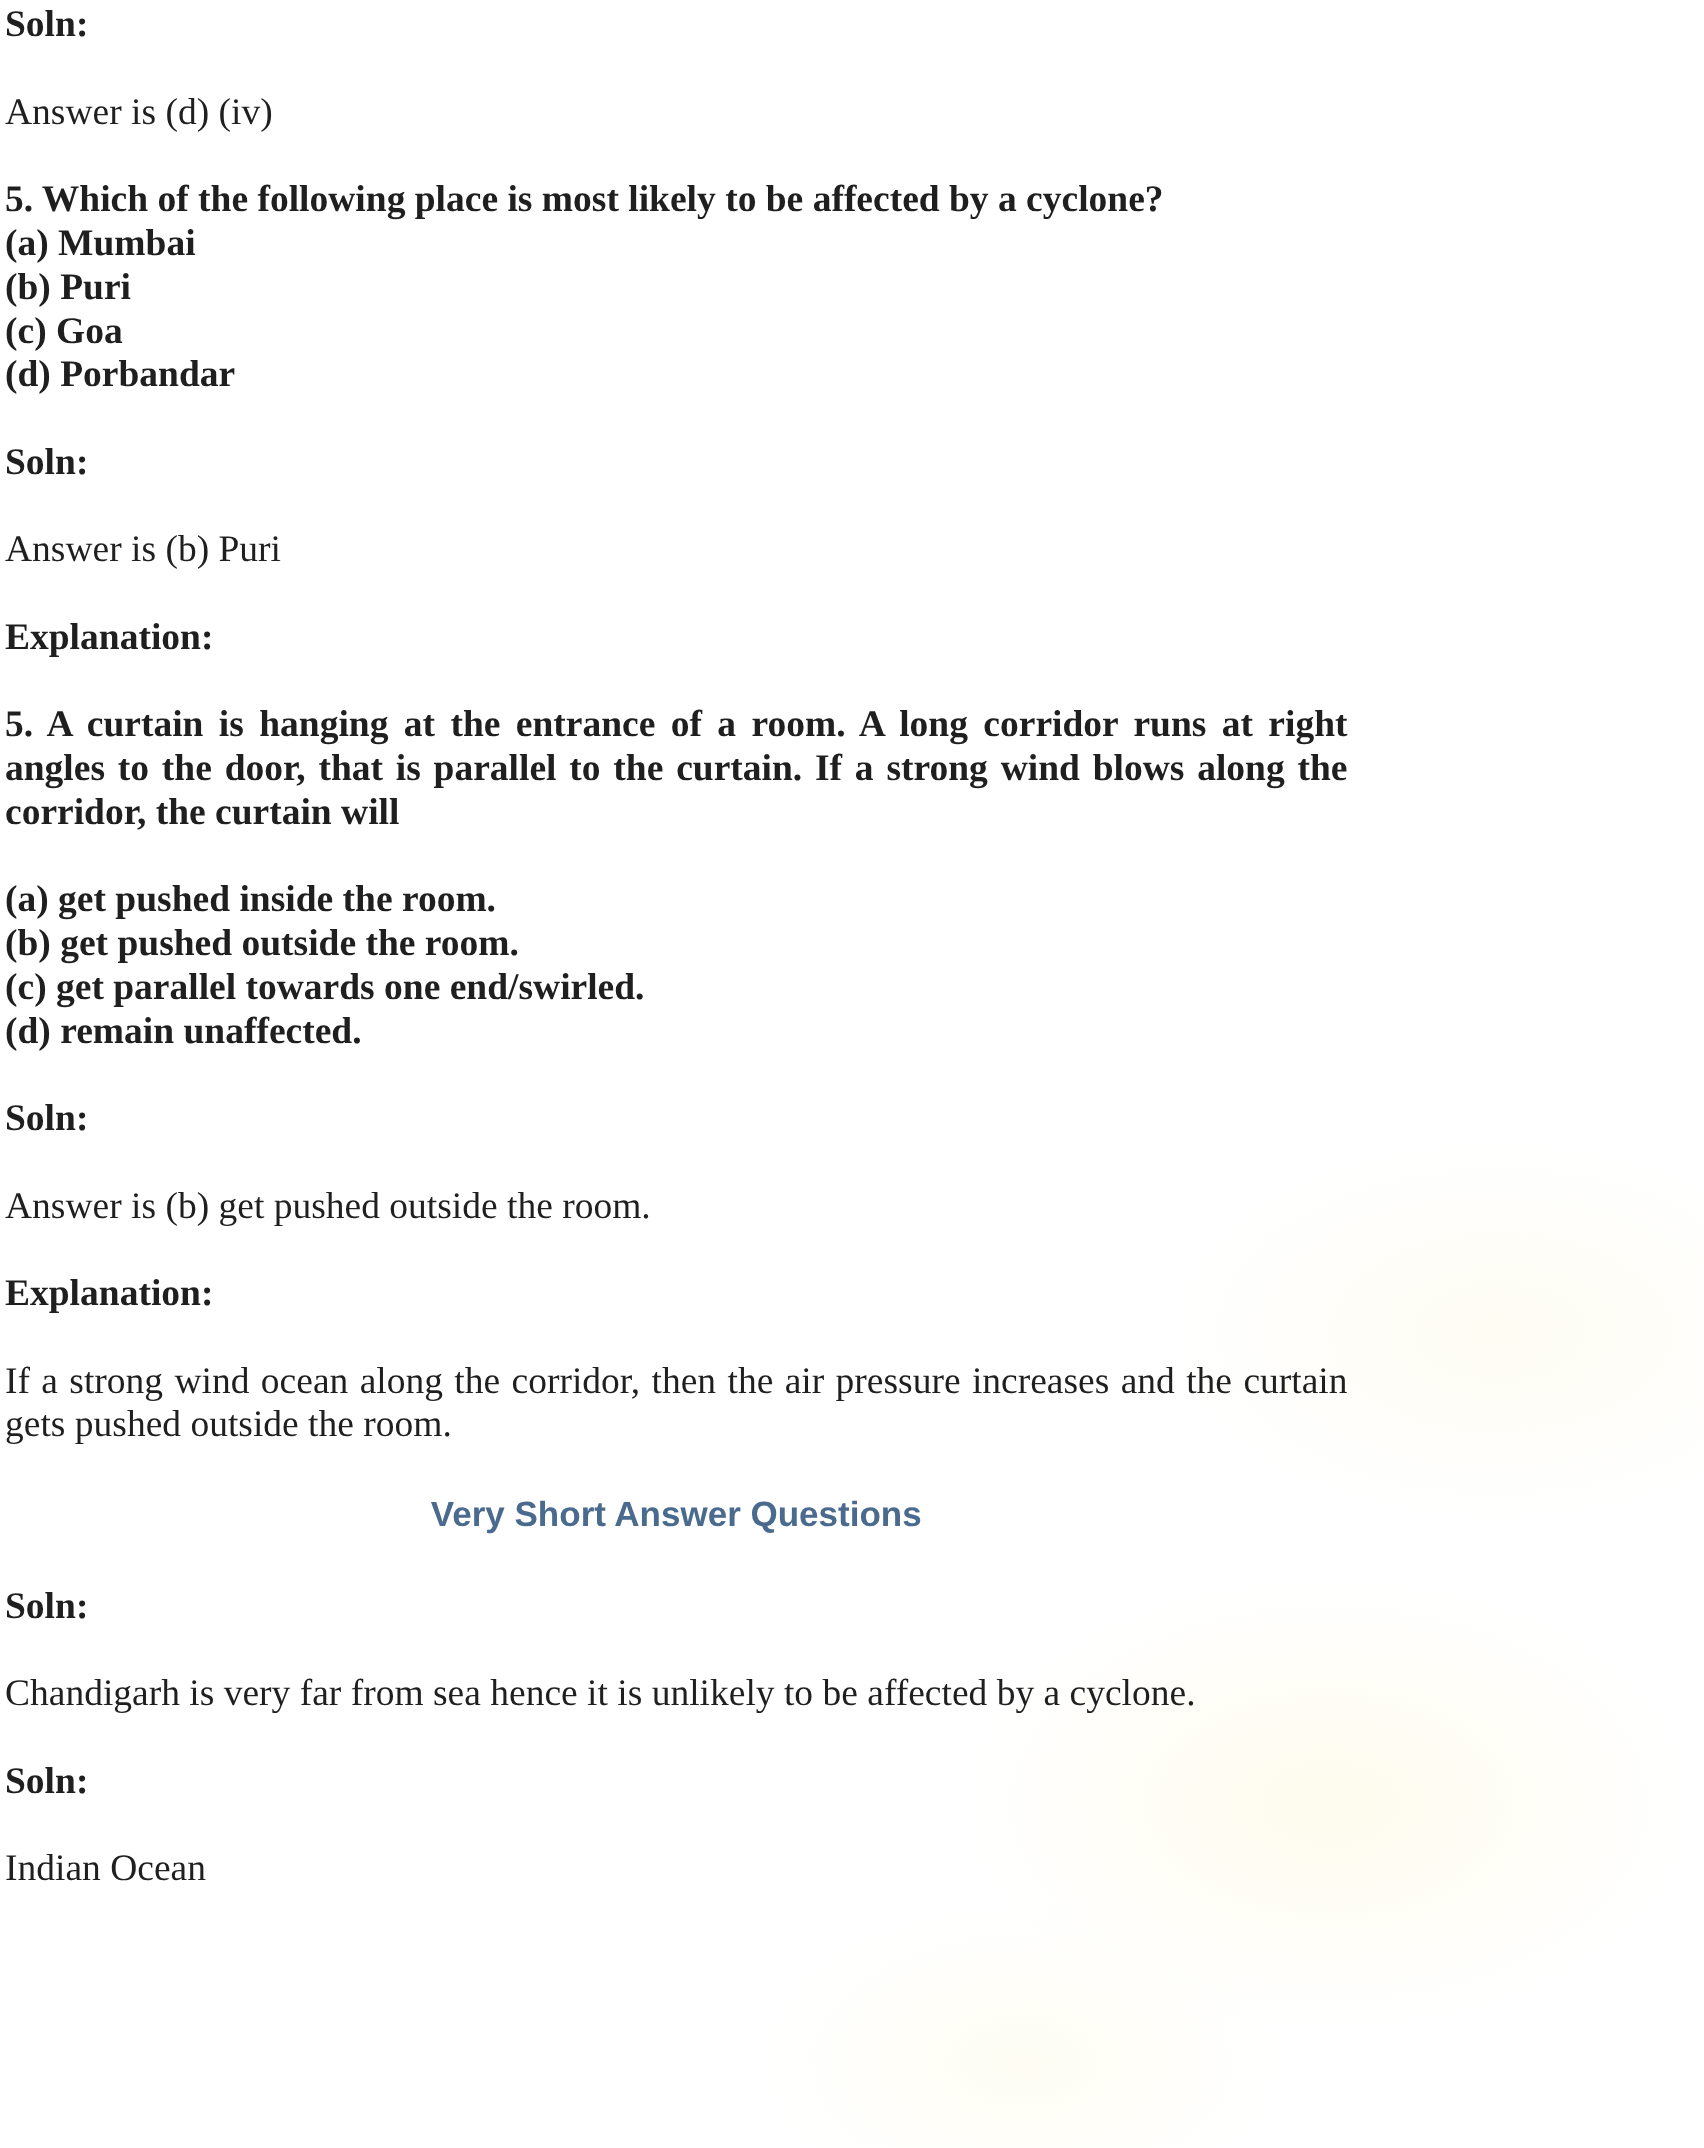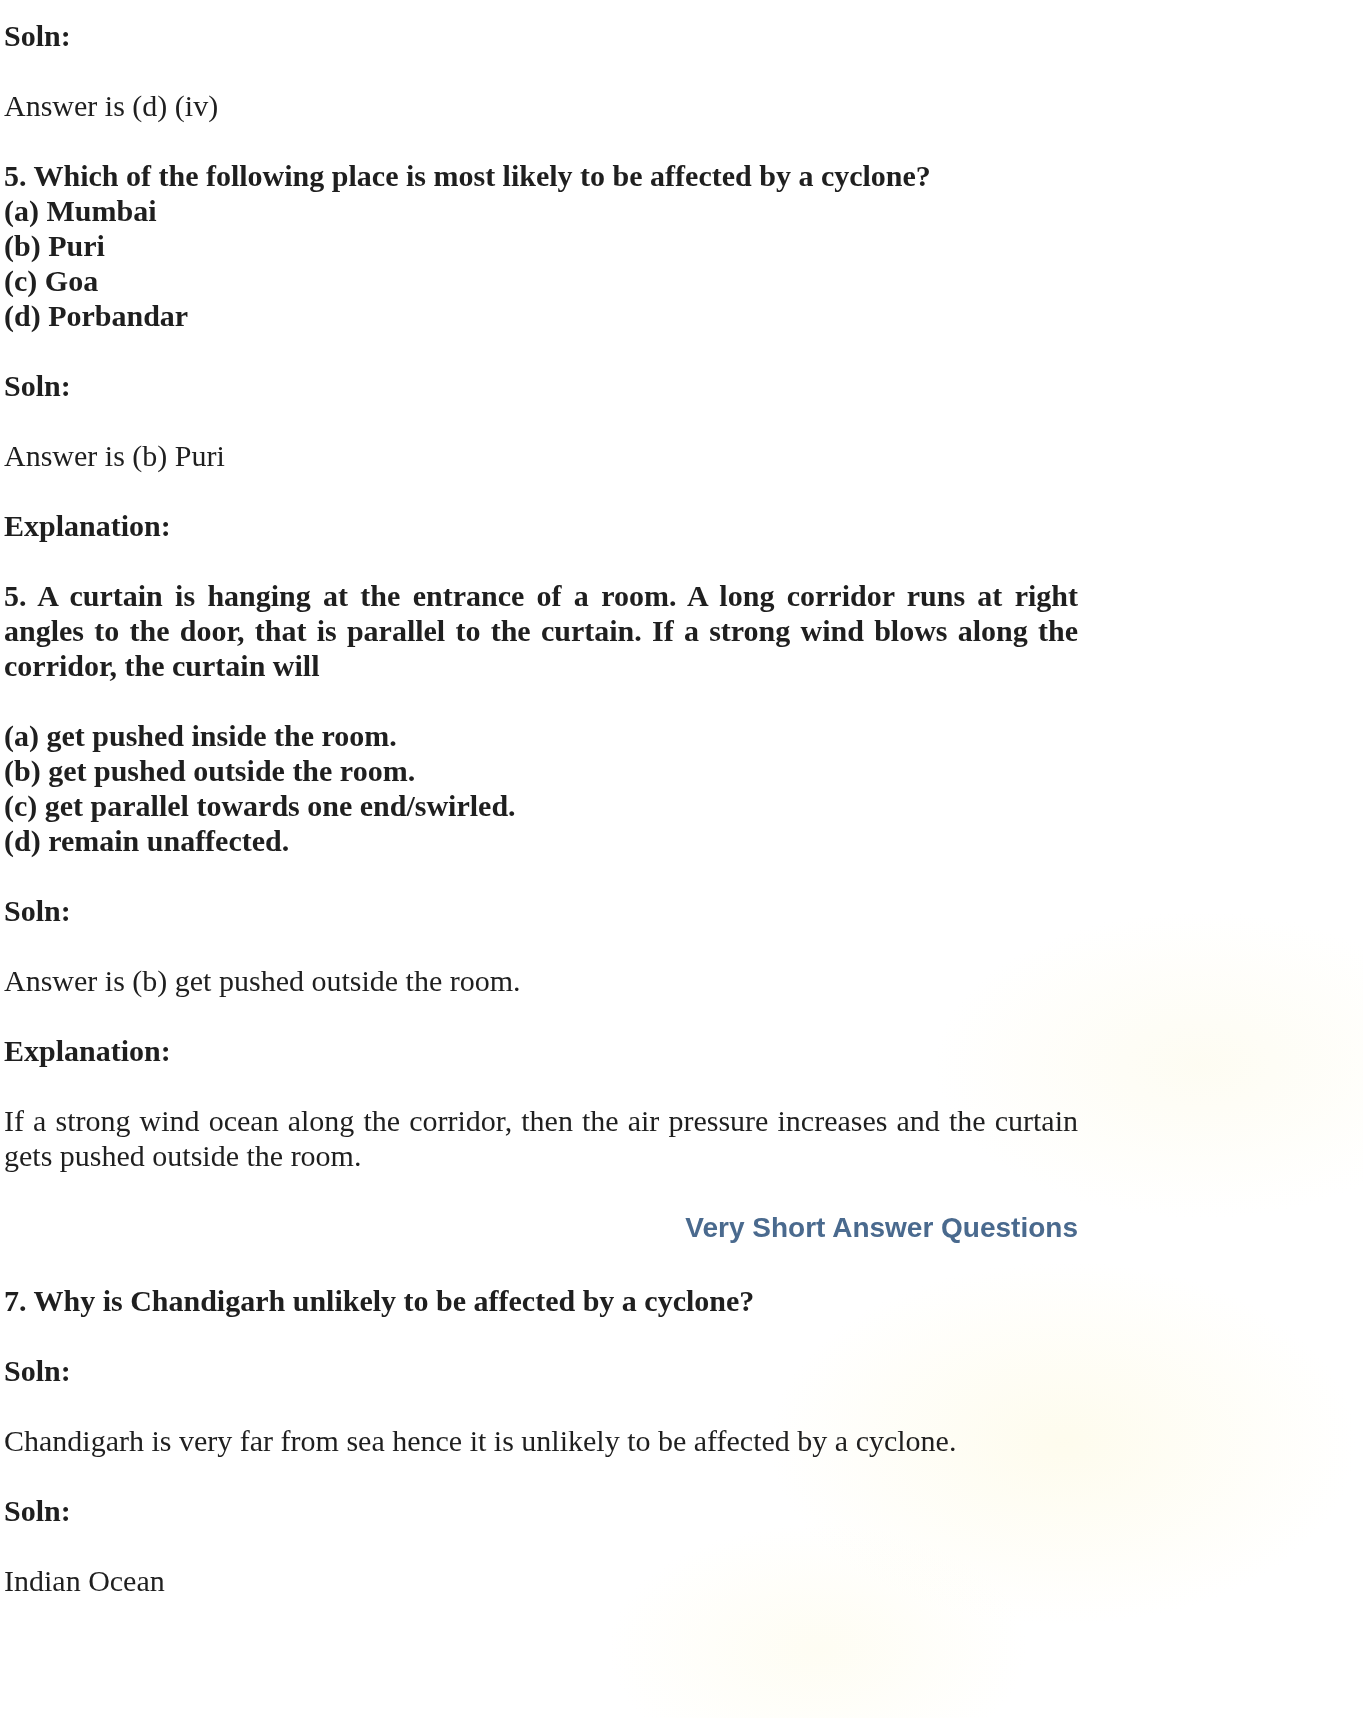--- a/index.html
+++ b/index.html
@@ -14,28 +14,28 @@
       #ffffff;
     font-family: "Liberation Serif", "DejaVu Serif", serif;
     font-size: 30px;
     line-height: 35px;
     color: #1f1f1f;
   }
   .page {
     box-sizing: border-box;
     width: 1086px;
     height: 1718px;
-    padding: 18px 8px 0 4px;
+    padding: 2px 8px 0 4px;
     overflow: hidden;
   }
   .block { margin: 0 0 35px 0; text-align: justify; }
   .b { font-weight: bold; }
   .section-heading {
     margin: 10px 0 35px 0;
-    text-align: right;
+    text-align: center;
     font-family: "Liberation Sans", "DejaVu Sans", sans-serif;
     font-weight: bold;
     font-size: 28px;
     line-height: 40px;
     color: #4a6a8e;
   }
   .line { display: block; }
 </style>
 </head>
 <body>
@@ -73,21 +73,20 @@
   <div class="block b">Soln:</div>
 
   <div class="block">Answer is (b) get pushed outside the room.</div>
 
   <div class="block b">Explanation:</div>
 
   <div class="block">If a strong wind ocean along the corridor, then the air pressure increases and the curtain gets pushed outside the room.</div>
 
   <div class="section-heading">Very Short Answer Questions</div>
 
-  <div class="block b">7. Why is Chandigarh unlikely to be affected by a cyclone?</div>
 
   <div class="block b">Soln:</div>
 
   <div class="block">Chandigarh is very far from sea hence it is unlikely to be affected by a cyclone.</div>
 
 
   <div class="block b">Soln:</div>
 
   <div class="block">Indian Ocean</div>
 

